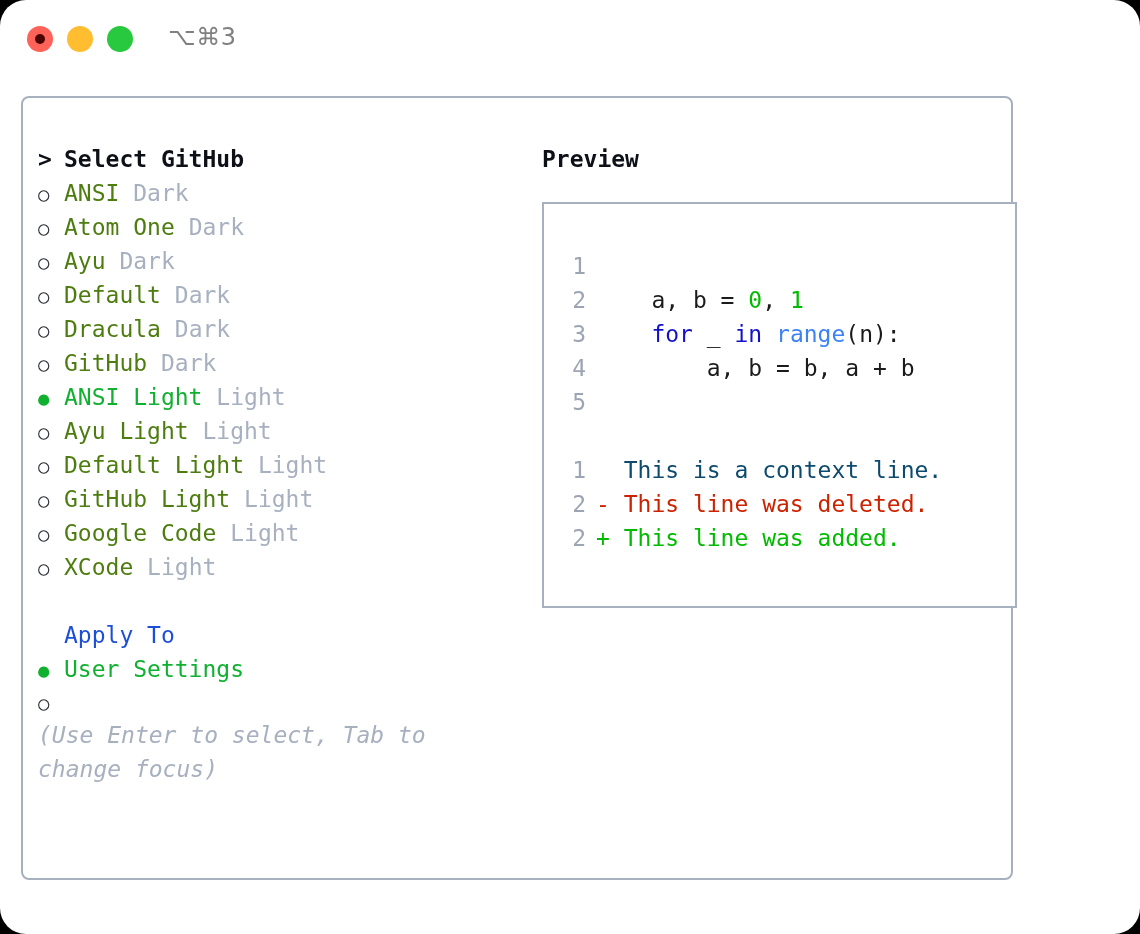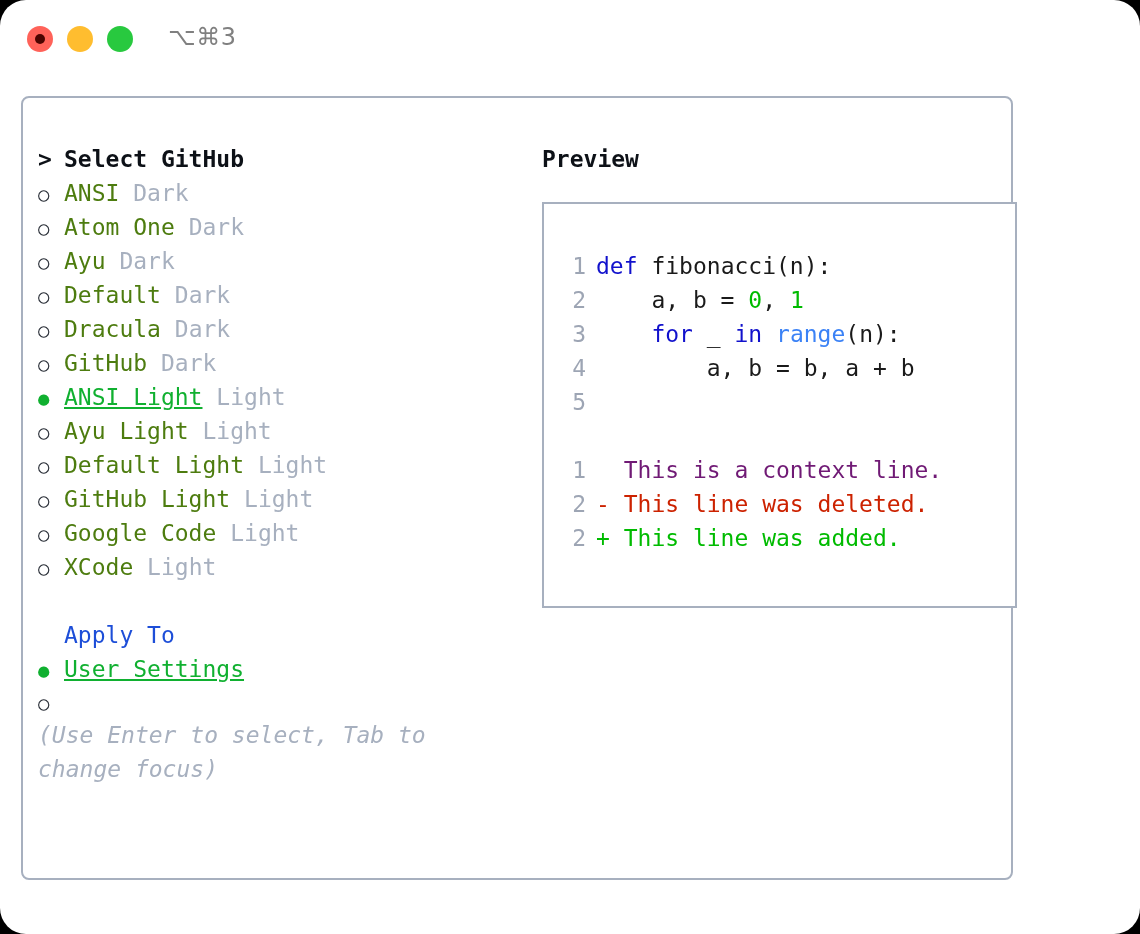--- a/index.html
+++ b/index.html
@@ -117,21 +117,21 @@
   .marker.blank { color: transparent; }
 
   .hdr-row {
     font-weight: bold;
     color: #0D1117;
     font-size: 23px;
   }
   .hdr-row .marker { font-weight: bold; color: #0D1117; font-size: 23px; }
 
   .theme-name { color: #4d7c0f; }
-  .theme-name.selected { color: #10B030; text-decoration: underline; }
+  .theme-name.selected { color: #10B030; }
   .theme-variant { color: #A7B0BF; }
 
   .section-label {
     color: #1d4ed8;
   }
 
   #hint {
     position: absolute;
     left: 15px;
     top: 620px;
@@ -196,21 +196,21 @@
     margin-right: 10px;
   }
 
   .code-body { white-space: pre; }
 
   .tok-plain { color: #1A1A1A; }
   .tok-kw    { color: #1111CC; }
   .tok-fn    { color: #3b82f6; }
   .tok-num   { color: #00BB00; }
 
-  .diff-ctx { color: #701a75; }
+  .diff-ctx { color: #0c4a6e; }
   .diff-del { color: #CC2200; }
   .diff-add { color: #00BB00; }
 
   .spacer-line { height: 34px; }
 </style>
 </head>
 <body>
 
 <div id="window">
 
@@ -283,21 +283,21 @@
 
       <div id="hint">(Use Enter to select, Tab to change focus)</div>
 
       <div id="right-col">
         <div id="preview-title">Preview</div>
 
         <div id="preview-box">
           <div id="code-area">
 
             <div class="code-line">
-              <span class="lineno">1</span><span class="code-body"><span class="tok-kw">def</span><span class="tok-plain"> fibonacci(n):</span></span>
+              <span class="lineno">1</span>
             </div>
 
             <div class="code-line">
               <span class="lineno">2</span><span class="code-body"><span class="tok-plain">    a, b = </span><span class="tok-num">0</span><span class="tok-plain">, </span><span class="tok-num">1</span></span>
             </div>
 
             <div class="code-line">
               <span class="lineno">3</span><span class="code-body"><span class="tok-plain">    </span><span class="tok-kw">for</span><span class="tok-plain"> _ </span><span class="tok-kw">in</span><span class="tok-plain"> </span><span class="tok-fn">range</span><span class="tok-plain">(n):</span></span>
             </div>
 

